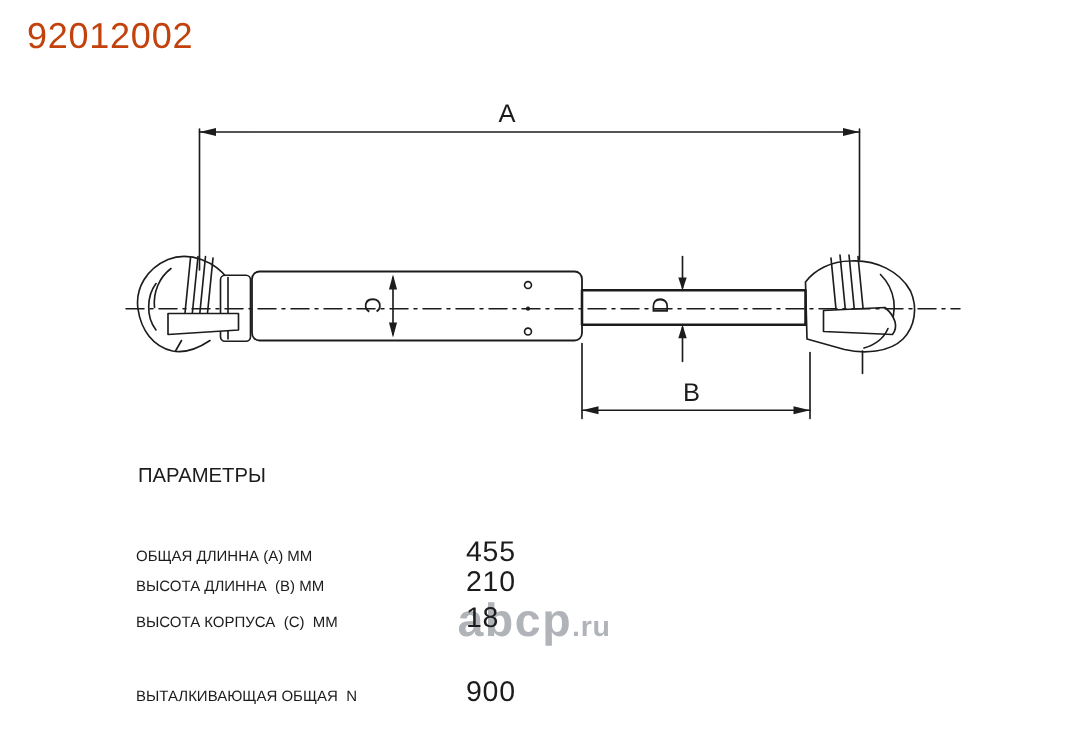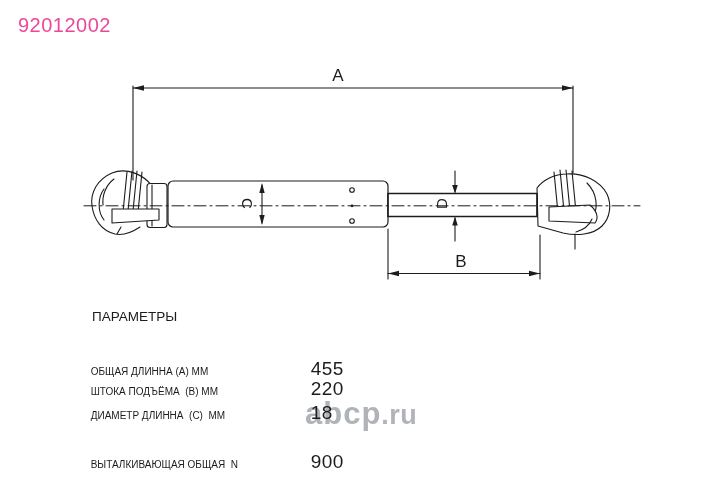--- a/index.html
+++ b/index.html
@@ -1,40 +1,40 @@
 <!DOCTYPE html>
 <html><head>
 <meta charset="utf-8">
 <style>
   html,body{margin:0;padding:0;background:#fff;}
   #page{
     position:relative;width:720px;height:489px;background:#fff;overflow:hidden;
     font-family:"Liberation Sans","DejaVu Sans",sans-serif;color:#1c1c1c;
   }
   #part-number{
-    position:absolute;left:18px;top:13px;font-size:20px;line-height:24px;
-    letter-spacing:0.5px;color:#ec4899;
+    position:absolute;left:18px;top:13px;font-size:24px;line-height:24px;
+    letter-spacing:0.5px;color:#c2410c;
   }
   #diagram-svg{position:absolute;left:0;top:0;}
   .svg-label{font-family:"Liberation Sans","DejaVu Sans",sans-serif;fill:#1c1c1c;}
   #params{position:absolute;left:0;top:0;width:720px;height:377px;z-index:2;}
   #params-title{
     position:absolute;left:92px;top:309px;font-size:13.5px;line-height:15px;
     white-space:pre;
   }
   .param-row{position:absolute;left:64px;width:520px;line-height:22px;white-space:pre;}
   .param-row .plabel{display:inline-block;width:220px;font-size:10px;white-space:pre;}
   .param-row .pvalue{font-size:19px;letter-spacing:0.5px;}
   .row-0{top:336px;} .row-1{top:356px;} .row-2{top:380px;} .row-3{top:405px;} .row-4{top:429px;}
   #watermark{
     position:absolute;left:283px;top:396px;z-index:1;white-space:nowrap;
     color:#b0b3b8;
   }
   #watermark .wm-main{font-size:31px;font-weight:bold;letter-spacing:1px;margin-left:22px;}
-  #watermark .wm-suffix{font-size:27px;font-weight:bold;letter-spacing:0.5px;}
+  #watermark .wm-suffix{font-size:19px;font-weight:bold;letter-spacing:0.5px;}
 </style>
 </head>
 <body>
 
 <div id="page">
 
   <div id="part-number">92012002</div>
 
   <svg id="diagram-svg" width="720" height="489" viewBox="0 0 720 489" xmlns="http://www.w3.org/2000/svg">
 
@@ -119,23 +119,23 @@
     <span class="wm-main">abcp</span><span class="wm-suffix">.ru</span>
   </div>
 
   <div id="params">
     <div id="params-title">ПАРАМЕТРЫ</div>
 
     <div class="param-row row-0">
       <span class="plabel">ОБЩАЯ ДЛИННА (A) ММ</span><span class="pvalue">455</span>
     </div>
     <div class="param-row row-1">
-      <span class="plabel">ШТОКА ПОДЪЁМА  (B) ММ</span><span class="pvalue">220</span>
+      <span class="plabel">ВЫСОТА ДЛИННА  (B) ММ</span><span class="pvalue">210</span>
     </div>
     <div class="param-row row-2">
-      <span class="plabel">ДИАМЕТР ДЛИННА  (C)  ММ</span><span class="pvalue">18</span>
+      <span class="plabel">ВЫСОТА КОРПУСА  (C)  ММ</span><span class="pvalue">18</span>
     </div>
     <div class="param-row row-4">
       <span class="plabel">ВЫТАЛКИВАЮЩАЯ ОБЩАЯ  N</span><span class="pvalue">900</span>
     </div>
   </div>
 
 </div>
 
 </body></html>

